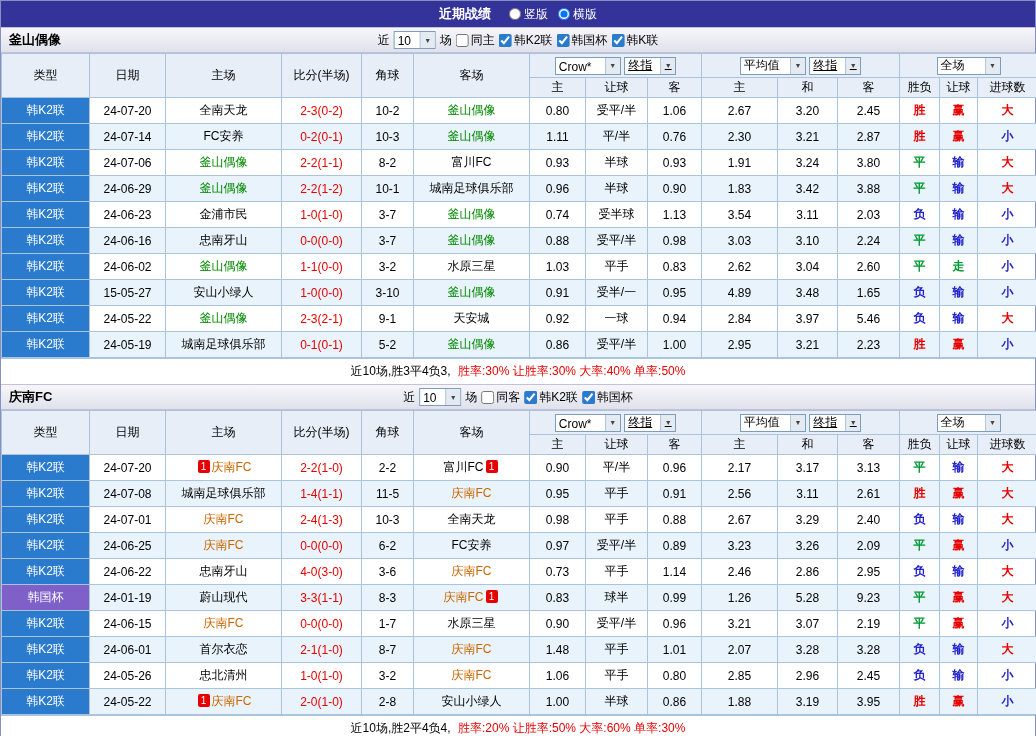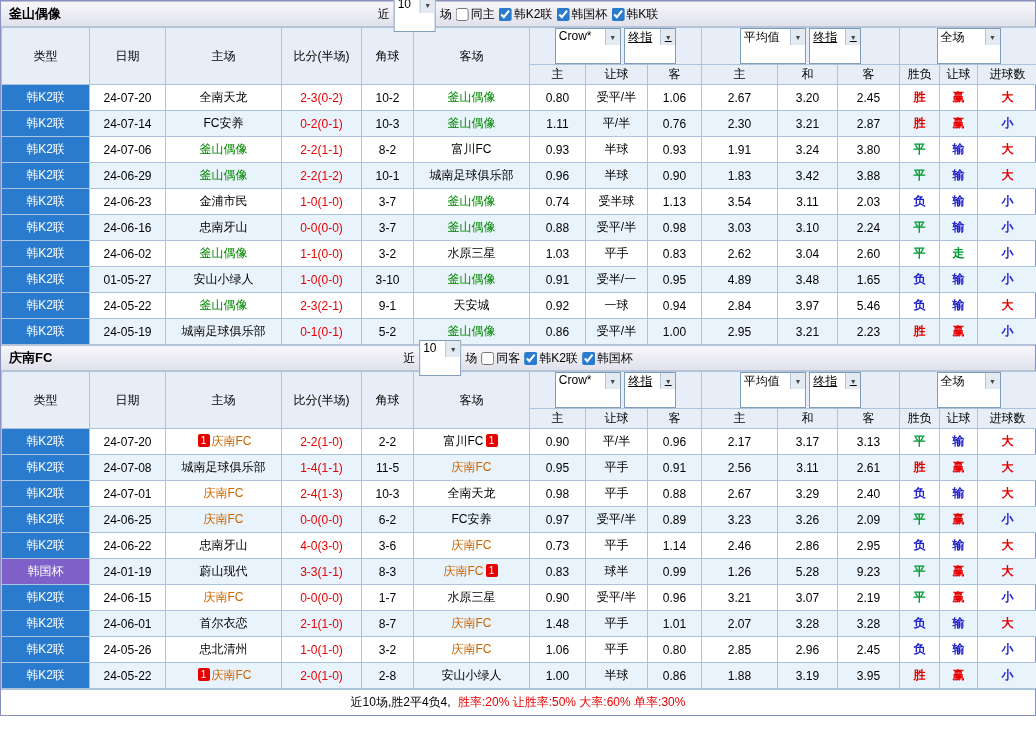--- a/index.html
+++ b/index.html
@@ -32,22 +32,22 @@
   .team { font-weight: bold; font-size: 13px; padding-left: 8px; }
   .filters {
     position: absolute; left: 50%; transform: translateX(-50%);
     display: inline-flex; align-items: center; gap: 4px; white-space: nowrap;
   }
   .chk { display: inline-flex; align-items: center; gap: 2px; cursor: pointer; }
   .chk input { margin: 0; width: 13px; height: 13px; accent-color: #2a7bcd; }
 
   
   .sel {
-    display: inline-flex; align-items: flex-start; border: 1px solid #7f9db9;
-    background: #fff; height: 36px; cursor: pointer; vertical-align: middle;
+    display: inline-flex; align-items: flex-end; border: 1px solid #7f9db9;
+    background: #fff; height: 18px; cursor: pointer; vertical-align: middle;
   }
   .sel-v { padding: 0 3px; flex: 1; text-align: left; overflow: hidden; white-space: nowrap; }
   .arr {
     width: 15px; height: 16px; background: #e4eaf2; border-left: 1px solid #b5c6d8;
     font-size: 7px; color: #444; display: flex; align-items: center; justify-content: center;
   }
   .sel.w-count { width: 42px; }
   .sel.w-book  { width: 66px; }
   .sel.w-stage { width: 52px; text-decoration: underline; }
   .sel.w-scope { width: 64px; }
@@ -81,20 +81,31 @@
     height: 26px; line-height: 25px; text-align: center; background: #fff;
     border-top: 1px solid var(--border, #aac4dd);
   }
   .sum-r { color: #e60000; margin-left: 4px; }
 </style>
 </head>
 <body>
 
 <div class="page">
 
+  <div class="topbar">
+    <span class="topbar-title">近期战绩</span>
+    <label class="radio">
+      <input type="radio" name="layout" style="">
+      <span>竖版</span>
+    </label>
+    <label class="radio">
+      <input type="radio" name="layout" checked="" style="">
+      <span>横版</span>
+    </label>
+  </div>
 
   <div class="section">
     <div class="sec-head">
       <span class="team">釜山偶像</span>
       <span class="filters">
         <span>近</span>
         <span class="sel w-count">
           <span class="sel-v">10</span>
           <span class="arr">▼</span>
         </span>
@@ -298,21 +309,21 @@
             <td>0.83</td>
             <td>2.62</td>
             <td>3.04</td>
             <td>2.60</td>
             <td class="res" style="color: rgb(0, 153, 51);">平</td>
             <td class="res" style="color: rgb(0, 153, 51);">走</td>
             <td class="res" style="color: rgb(34, 34, 204);">小</td>
           </tr>
           <tr class="alt">
             <td class="lg k2">韩K2联</td>
-            <td>01-05-27</td>
+            <td>15-05-27</td>
             <td class="teamcell"><span class="tname">安山小绿人</span></td>
             <td class="score">1-0(0-0)</td>
             <td>3-10</td>
             <td class="teamcell"><span class="tname" style="color: rgb(0, 136, 0);">釜山偶像</span></td>
             <td>0.91</td>
             <td>受半/一</td>
             <td>0.95</td>
             <td>4.89</td>
             <td>3.48</td>
             <td>1.65</td>
@@ -350,20 +361,24 @@
             <td>2.95</td>
             <td>3.21</td>
             <td>2.23</td>
             <td class="res" style="color: rgb(230, 0, 0);">胜</td>
             <td class="res" style="color: rgb(230, 0, 0);">赢</td>
             <td class="res" style="color: rgb(34, 34, 204);">小</td>
           </tr>
         </tbody>
     </table>
 
+    <div class="summary">
+      <span class="sum-b">近10场,胜3平4负3,</span>
+      <span class="sum-r">胜率:30% 让胜率:30% 大率:40% 单率:50%</span>
+    </div>
   </div>
 
   <div class="section">
     <div class="sec-head">
       <span class="team">庆南FC</span>
       <span class="filters">
         <span>近</span>
         <span class="sel w-count">
           <span class="sel-v">10</span>
           <span class="arr">▼</span>

